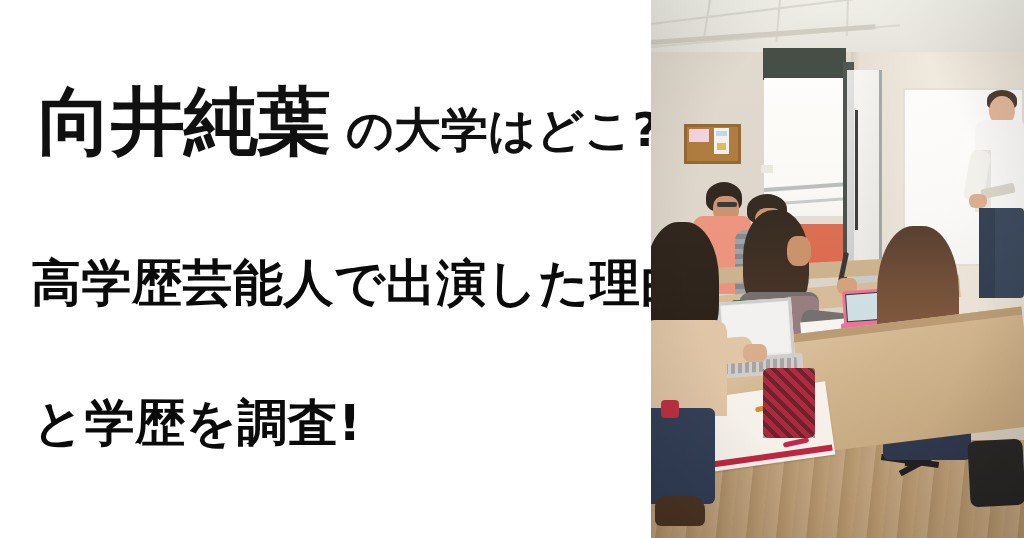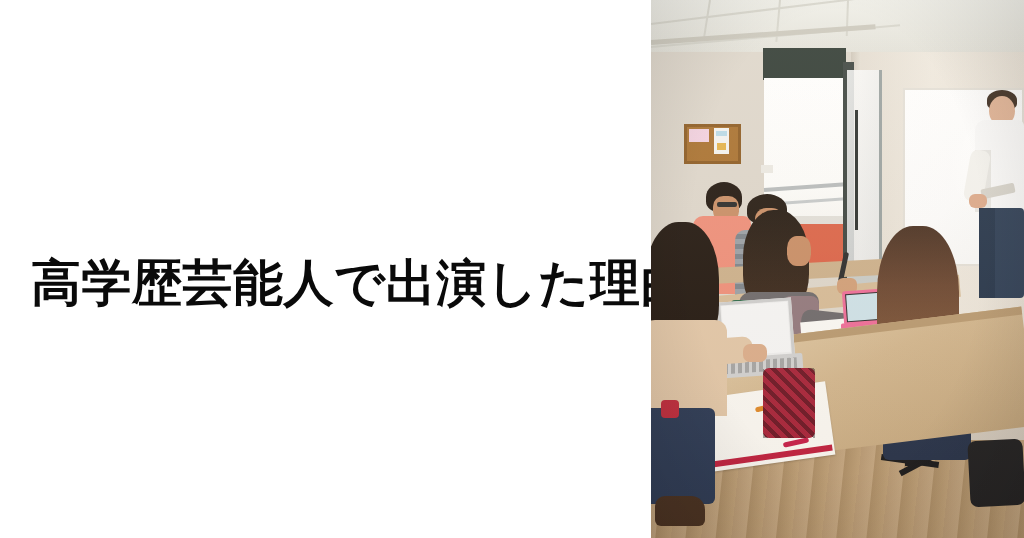--- a/index.html
+++ b/index.html
@@ -224,23 +224,28 @@
      background:radial-gradient(ellipse at 50% 45%,rgba(0,0,0,0) 55%,rgba(0,0,0,.13) 100%);
      pointer-events:none;}
 </style>
 </head>
 <body>
 
 <div id="stage">
 
   <div id="text-panel">
 
+    <div class="headline-line" id="line1">
+      <span class="name">向井純葉</span>
+      <span class="tail">の大学はどこ?</span>
+    </div>
 
     <div class="headline-line" id="line2">高学歴芸能人で出演した理由</div>
 
+    <div class="headline-line" id="line3">と学歴を調査!</div>
   </div>
 
   <div id="photo">
 
     <div class="wall-back"></div>
     <div class="wall-right"></div>
     <div class="wall-corner"></div>
 
     <div class="ceiling"></div>
     <div class="ceil-grid cg1"></div>

